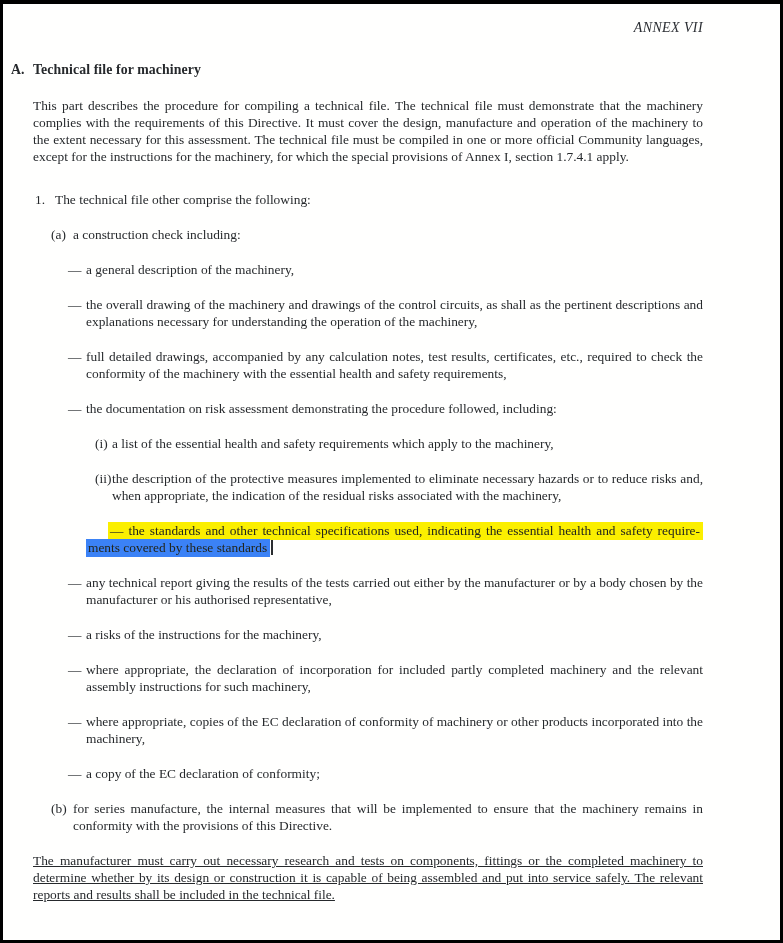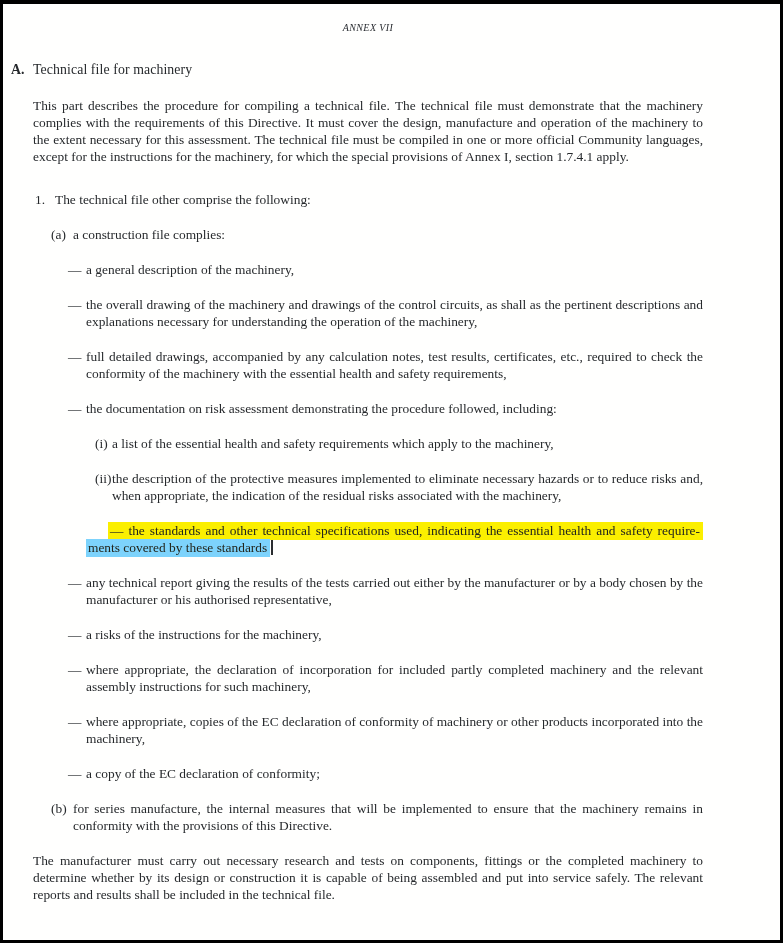--- a/index.html
+++ b/index.html
@@ -14,37 +14,37 @@
     width: 783px; height: 943px;
     background: #fffffe;
     border: solid #000;
     border-width: 4px 3px 3px 3px;
     padding: 15px 77px 0 30px;
     overflow: hidden;
     font-size: 13.4px;
     line-height: 17px;
   }
   .title {
-    text-align: center;
+    text-align: right;
     font-style: italic;
-    font-size: 10px;
+    font-size: 14px;
     letter-spacing: 0.4px;
     margin-bottom: 25px;
     color: #2b2e33;
   }
   .heading-row {
     margin-left: -22px;
     margin-bottom: 19px;
     display: flex;
   }
   .sec-label {
     width: 22px; flex: 0 0 22px;
     font-weight: bold; font-size: 13.8px;
   }
-  .sec-heading { font-weight: normal; font-size: 13.8px; letter-spacing: 0.1px; }
+  .sec-heading { font-weight: bold; font-size: 13.8px; letter-spacing: 0.1px; }
   .para {
     text-align: justify;
     margin-bottom: 18px;
   }
   .intro { margin-bottom: 26px; font-family: Liberation Serif, serif; }
   .li {
     display: flex;
     margin-bottom: 18px;
   }
   .li .txt { text-align: justify; flex: 1 1 auto; }
@@ -67,21 +67,21 @@
     padding: 1px 3px 2px 2px;
     color: #23261c;
   }
   .caret {
     display: inline-block;
     width: 1.5px; height: 15px;
     background: #2a2d30;
     vertical-align: -3px;
     margin-left: 1px;
   }
-  .closing { margin-bottom: 4px; }
+  .closing { margin-bottom: 4px; text-decoration: underline; }
 </style>
 </head>
 <body>
 
 <div class="page">
 
   <div class="title">ANNEX VII</div>
 
   <div class="heading-row">
     <span class="sec-label">A.</span>
@@ -90,21 +90,21 @@
 
   <p class="para intro">This part describes the procedure for compiling a technical file. The technical file must demonstrate that the machinery complies with the requirements of this Directive. It must cover the design, manufacture and operation of the machinery to the extent necessary for this assessment. The technical file must be compiled in one or more official Community languages, except for the instructions for the machinery, for which the special provisions of Annex I, section 1.7.4.1 apply.</p>
 
   <div class="li">
     <span class="lbl lbl-num">1.</span>
     <div class="txt">The technical file other comprise the following:</div>
   </div>
 
   <div class="li li-alpha">
     <span class="lbl lbl-alpha">(a)</span>
-    <div class="txt">a construction file complies:</div>
+    <div class="txt">a construction check including:</div>
   </div>
 
   <div class="li li-dash">
     <span class="lbl lbl-dash">—</span>
     <div class="txt">a general description of the machinery,</div>
   </div>
 
   <div class="li li-dash">
     <span class="lbl lbl-dash">—</span>
     <div class="txt">the overall drawing of the machinery and drawings of the control circuits, as shall as the pertinent descriptions and explanations necessary for understanding the operation of the machinery,</div>
@@ -125,21 +125,21 @@
     <div class="txt">a list of the essential health and safety requirements which apply to the machinery,</div>
   </div>
 
   <div class="li li-roman">
     <span class="lbl lbl-roman">(ii)</span>
     <div class="txt">the description of the protective measures implemented to eliminate necessary hazards or to reduce risks and, when appropriate, the indication of the residual risks associated with the machinery,</div>
   </div>
 
   <div class="hl-item">
     <div class="hl-line1"><span class="hl" style="background-color: rgb(251, 239, 0);"><span>—</span> <span>the standards and other technical specifications used, indicating the essential health and safety require-</span></span></div>
-    <div class="hl-line2"><span class="hl" style="background-color: #7dd3fc;">ments covered by these standards</span><span class="caret"></span></div>
+    <div class="hl-line2"><span class="hl" style="background-color: #3b82f6;">ments covered by these standards</span><span class="caret"></span></div>
   </div>
 
   <div class="li li-dash">
     <span class="lbl lbl-dash">—</span>
     <div class="txt">any technical report giving the results of the tests carried out either by the manufacturer or by a body chosen by the manufacturer or his authorised representative,</div>
   </div>
 
   <div class="li li-dash">
     <span class="lbl lbl-dash">—</span>
     <div class="txt">a risks of the instructions for the machinery,</div>

